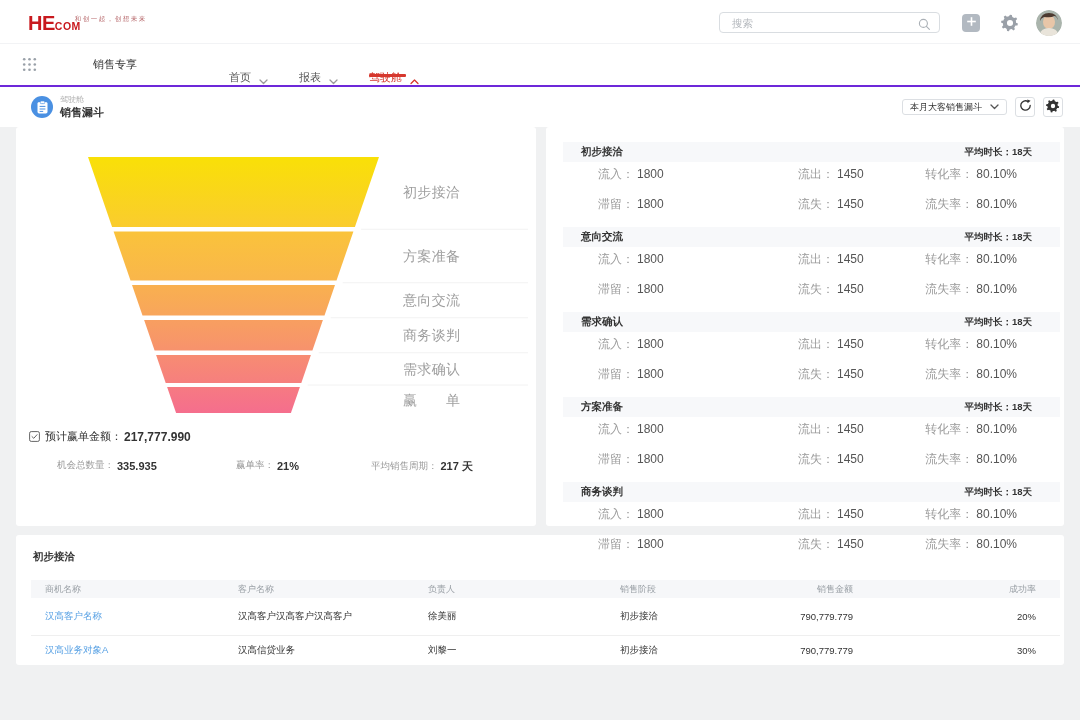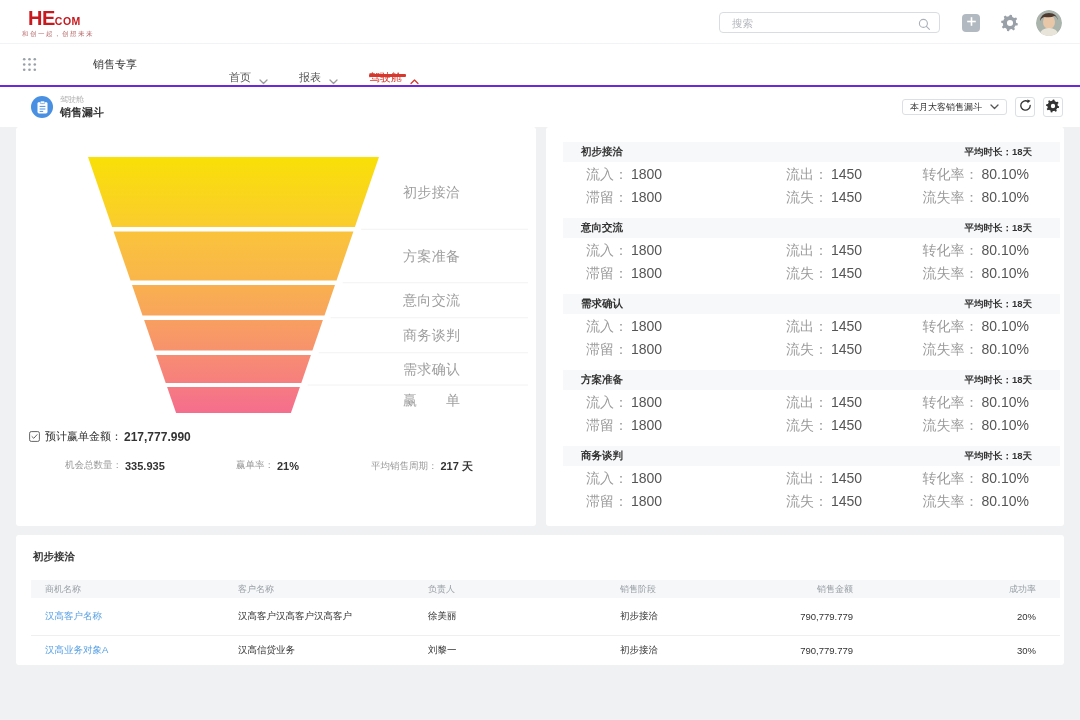--- a/index.html
+++ b/index.html
@@ -1,21 +1,21 @@
 <!DOCTYPE html>
 <html><head>
 <meta charset="utf-8">
 <style>
   * { margin:0; padding:0; box-sizing:border-box; }
   html,body { width:1080px; height:720px; overflow:hidden; }
   body { font-family:"Liberation Sans", sans-serif; background:#f0f1f2; color:#333; }
 
   
   .topbar { height:44px; background:#fff; border-bottom:1px solid #f2f3f5; display:flex; align-items:center; justify-content:space-between; padding:2px 18px 0 28px; }
-  .logo { display:flex; flex-direction:column; justify-content:center; line-height:1; }
+  .logo { display:flex; flex-direction:row; justify-content:center; line-height:1; }
   .logo-text { color:#c8191e; font-weight:800; letter-spacing:-0.5px; }
   .logo-he { font-size:20px; }
   .logo-com { font-size:10.5px; letter-spacing:0.5px; }
   .logo-tagline { font-size:6.5px; color:#b86a6d; margin-top:3px; margin-left:-6px; letter-spacing:1.5px; }
   .topbar-right { display:flex; align-items:center; }
   .searchbox { position:relative; width:221px; height:21px; border:1px solid #d9dde1; border-radius:4px; display:flex; align-items:center; background:#fff; }
   .searchbox input { border:none; outline:none; flex:1; font-size:10.5px; padding:0 24px 0 12px; color:#555; background:transparent; font-family:inherit; }
   .searchbox input::placeholder { color:#b3b7bc; }
   .search-glass { position:absolute; right:8px; top:4px; }
   .plus-btn { width:18px; height:18px; background:#b2b9c1; border:none; border-radius:4px; margin-left:22px; display:flex; align-items:center; justify-content:center; cursor:pointer; }
@@ -62,21 +62,21 @@
   .summary2 { position:absolute; left:0; top:332px; width:100%; height:14px; }
   .stat-group { position:absolute; display:flex; align-items:center; white-space:nowrap; }
   .stat-label { font-size:9.5px; color:#999; }
   .stat-value { font-size:11px; color:#333; font-weight:600; margin-left:3px; }
 
   
   .stage-block { margin-bottom:14px; }
   .stage-band { height:20px; margin:0 4px 0 17px; padding:0 28px 0 18px; background:#f7f8fa; display:flex; align-items:center; justify-content:space-between; }
   .stage-name { font-size:10.5px; font-weight:600; color:#333; }
   .stage-avg { font-size:9.5px; font-weight:600; color:#333; }
-  .stage-row { display:flex; margin:4px; padding:0 31px 0 36px; font-size:14px; line-height:14px; }
+  .stage-row { display:flex; margin:16px; padding:0 31px 0 36px; font-size:12px; line-height:14px; }
   .stage-row.r1 { margin-top:5px; }
   .stage-row.r2 { margin-top:9px; }
   .stage-cell { display:flex; white-space:nowrap; }
   .stage-cell .c-label { color:#9b9b9b; }
   .stage-cell .c-value { color:#555; margin-left:3px; }
   .stage-cell.c1 { width:200px; }
   .stage-cell.c2 { flex:1; }
   .stage-cell.c3 { justify-content:flex-end; }
 
   
@@ -309,21 +309,21 @@
         <span class="chk">
           <svg width="11" height="11" viewBox="0 0 11 11">
               <rect x="0.6" y="0.6" width="9.8" height="9.8" rx="1.6" fill="none" stroke="#666" stroke-width="1"></rect>
               <polyline points="3,5.6 4.8,7.3 8,3.7" fill="none" stroke="#666" stroke-width="1" stroke-linecap="round" stroke-linejoin="round"></polyline>
             </svg>
         </span>
         <span class="s1-label">预计赢单金额：</span>
         <span class="s1-value">217,777.990</span>
       </div>
       <div class="summary2" id="summary-stats">
-          <div class="stat-group" style="left: 49px;">
+          <div class="stat-group" style="left: 41px;">
             <span class="stat-label">机会总数量：</span>
             <span class="stat-value">335.935</span>
           </div>
           <div class="stat-group" style="left: 220px;">
             <span class="stat-label">赢单率：</span>
             <span class="stat-value">21%</span>
           </div>
           <div class="stat-group" style="left: 355px;">
             <span class="stat-label">平均销售周期：</span>
             <span class="stat-value">217 天</span>

